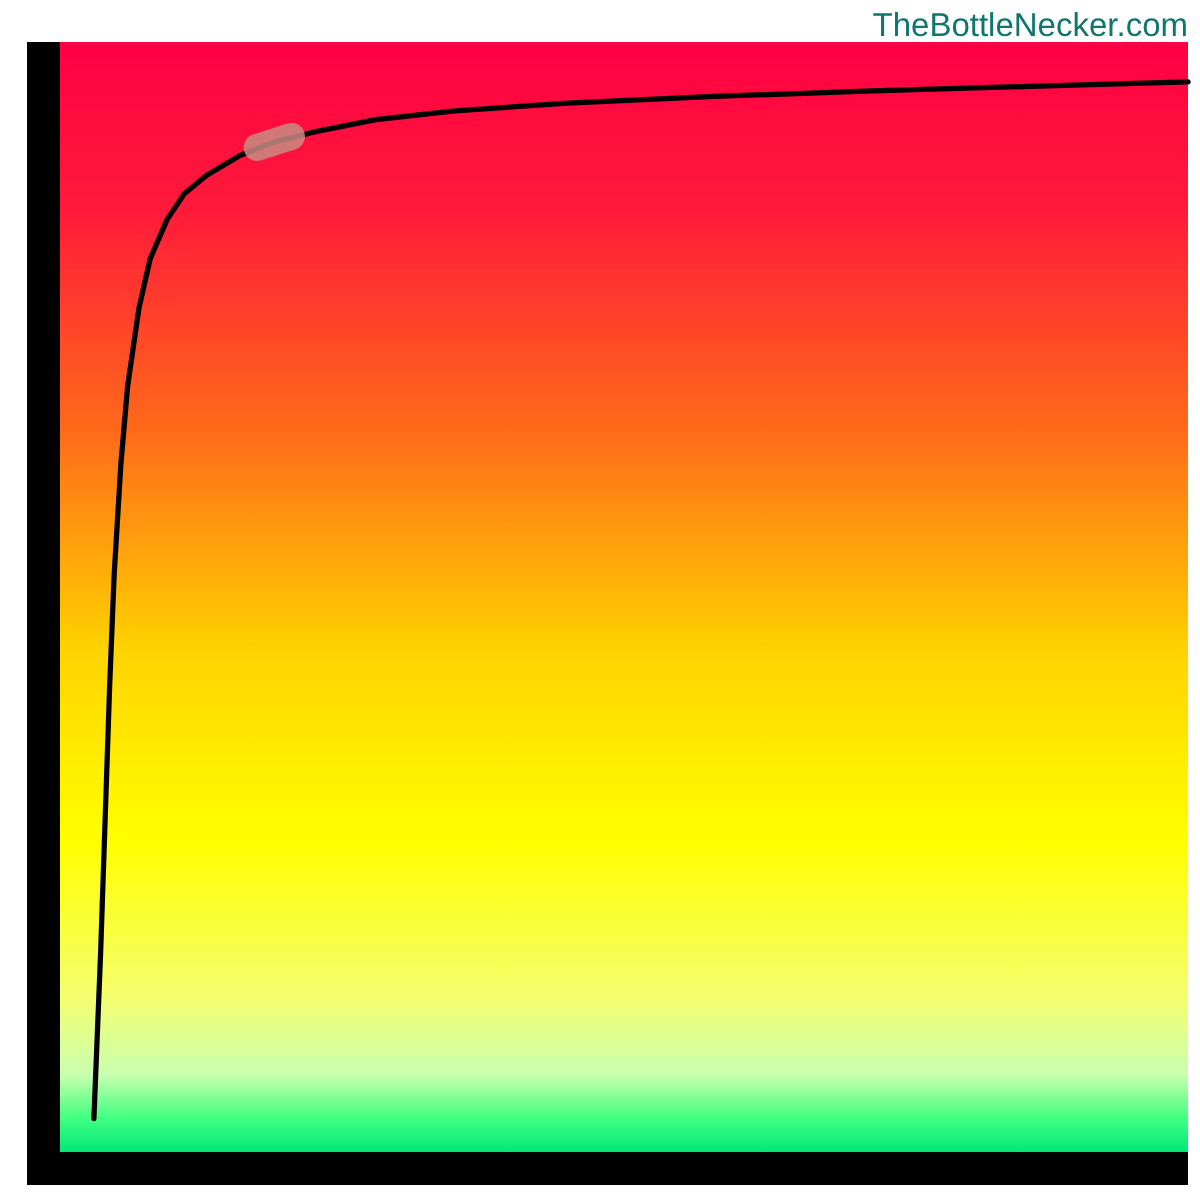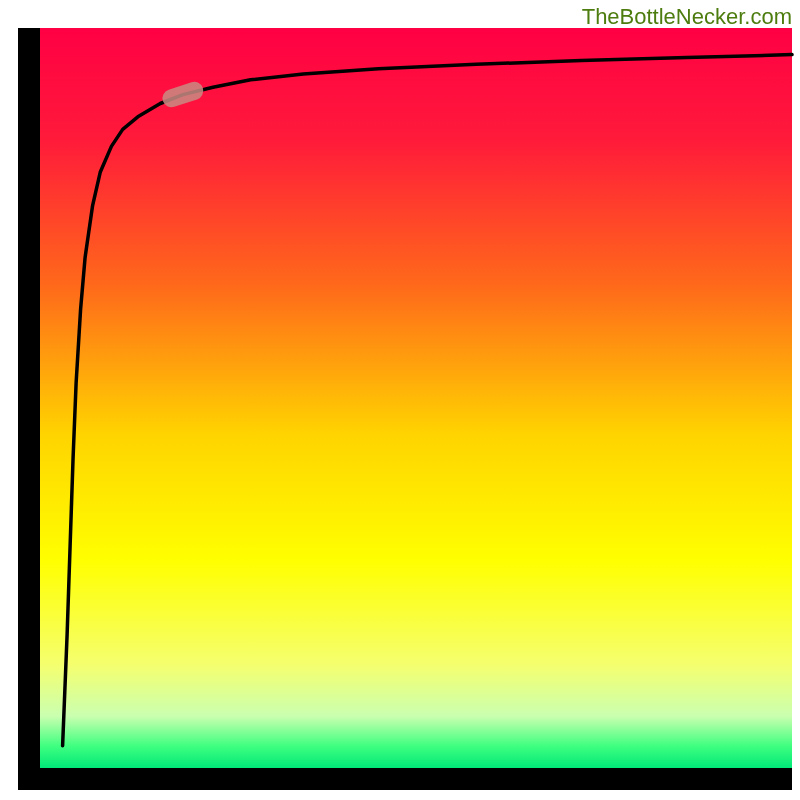--- a/index.html
+++ b/index.html
@@ -16,21 +16,21 @@
     top: 0;
     left: 0;
     width: 800px;
     height: 800px;
   }
   .attribution {
     position: absolute;
     top: 4px;
     right: 8px;
     font-size: 22px;
-    color: #4d7c0f;
+    color: #0f766e;
     font-family: Arial, sans-serif;
     z-index: 10;
   }
   svg {
     display: block;
   }
 </style>
 </head>
 <body>
 

